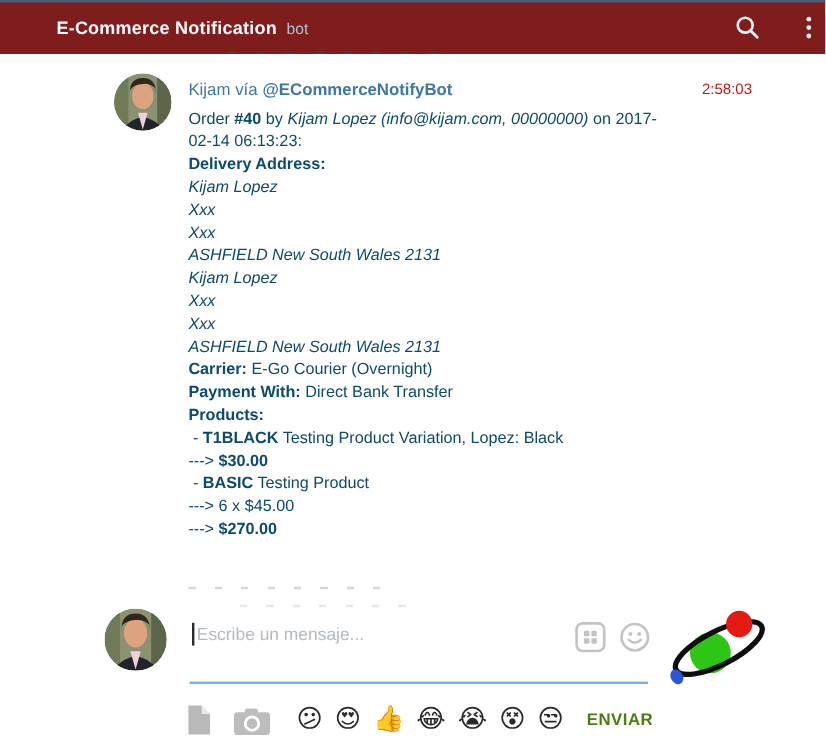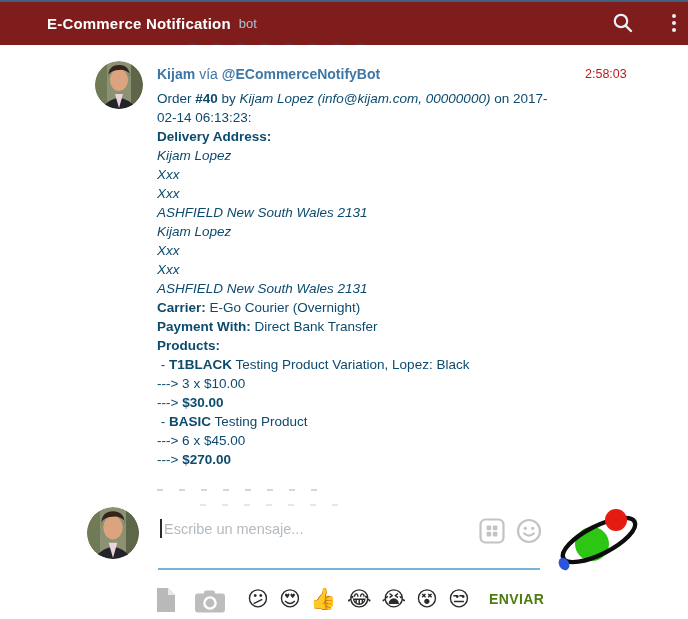--- a/index.html
+++ b/index.html
@@ -20,21 +20,21 @@
   
   .peek-under-bar{
     position:absolute;left:190px;top:43px;width:190px;height:2px;opacity:.45;
     background:repeating-linear-gradient(90deg,#35495a 0 7px,transparent 7px 24px);
   }
   
   .avatar{position:absolute;border-radius:50%;overflow:hidden;}
   .avatar.msg-avatar{left:95px;top:61px;width:48px;height:48px;}
   .avatar.self-avatar{left:87px;top:507px;width:52px;height:52px;}
   .msg-header{position:absolute;left:157px;top:66px;font-size:14px;color:#3e76a6;white-space:nowrap;}
-  .msg-header .sender{font-weight:bold;cursor:pointer;}
+  .msg-header .sender{font-weight:normal;cursor:pointer;}
   .msg-header .via{font-weight:normal;margin:0 4px;}
   .msg-header .bot-handle{font-weight:bold;cursor:pointer;}
   .msg-time{position:absolute;left:585px;top:67px;font-size:12.5px;color:#b91c1c;}
   .msg-body{position:absolute;left:157px;top:89px;width:404px;font-size:13.5px;line-height:19px;color:#0c4a6e;}
   .msg-line{white-space:pre-wrap;}
   .seg-b{font-weight:bold;}
   .seg-i{font-style:italic;}
   
   .truncated-line{
     position:absolute;left:157px;top:489px;width:175px;height:2px;opacity:.3;
@@ -124,21 +124,20 @@
       <div class="msg-line"><span class="seg-i">Xxx</span></div>
       <div class="msg-line"><span class="seg-i">ASHFIELD New South Wales 2131</span></div>
       <div class="msg-line"><span class="seg-i">Kijam Lopez</span></div>
       <div class="msg-line"><span class="seg-i">Xxx</span></div>
       <div class="msg-line"><span class="seg-i">Xxx</span></div>
       <div class="msg-line"><span class="seg-i">ASHFIELD New South Wales 2131</span></div>
       <div class="msg-line"><span class="seg-b">Carrier:</span><span class="seg-r"> E-Go Courier (Overnight)</span></div>
       <div class="msg-line"><span class="seg-b">Payment With:</span><span class="seg-r"> Direct Bank Transfer</span></div>
       <div class="msg-line"><span class="seg-b">Products:</span></div>
       <div class="msg-line"><span class="seg-r"> - </span><span class="seg-b">T1BLACK</span><span class="seg-r"> Testing Product Variation, Lopez: Black</span></div>
-      <div class="msg-line"><span class="seg-r">---&gt; 3 x $10.00</span></div>
       <div class="msg-line"><span class="seg-r">---&gt; </span><span class="seg-b">$30.00</span></div>
       <div class="msg-line"><span class="seg-r"> - </span><span class="seg-b">BASIC</span><span class="seg-r"> Testing Product</span></div>
       <div class="msg-line"><span class="seg-r">---&gt; 6 x $45.00</span></div>
       <div class="msg-line"><span class="seg-r">---&gt; </span><span class="seg-b">$270.00</span></div>
     </div>
 
   <div class="truncated-line"></div>
   <div class="truncated-line row2"></div>
 
   <div class="avatar self-avatar">

